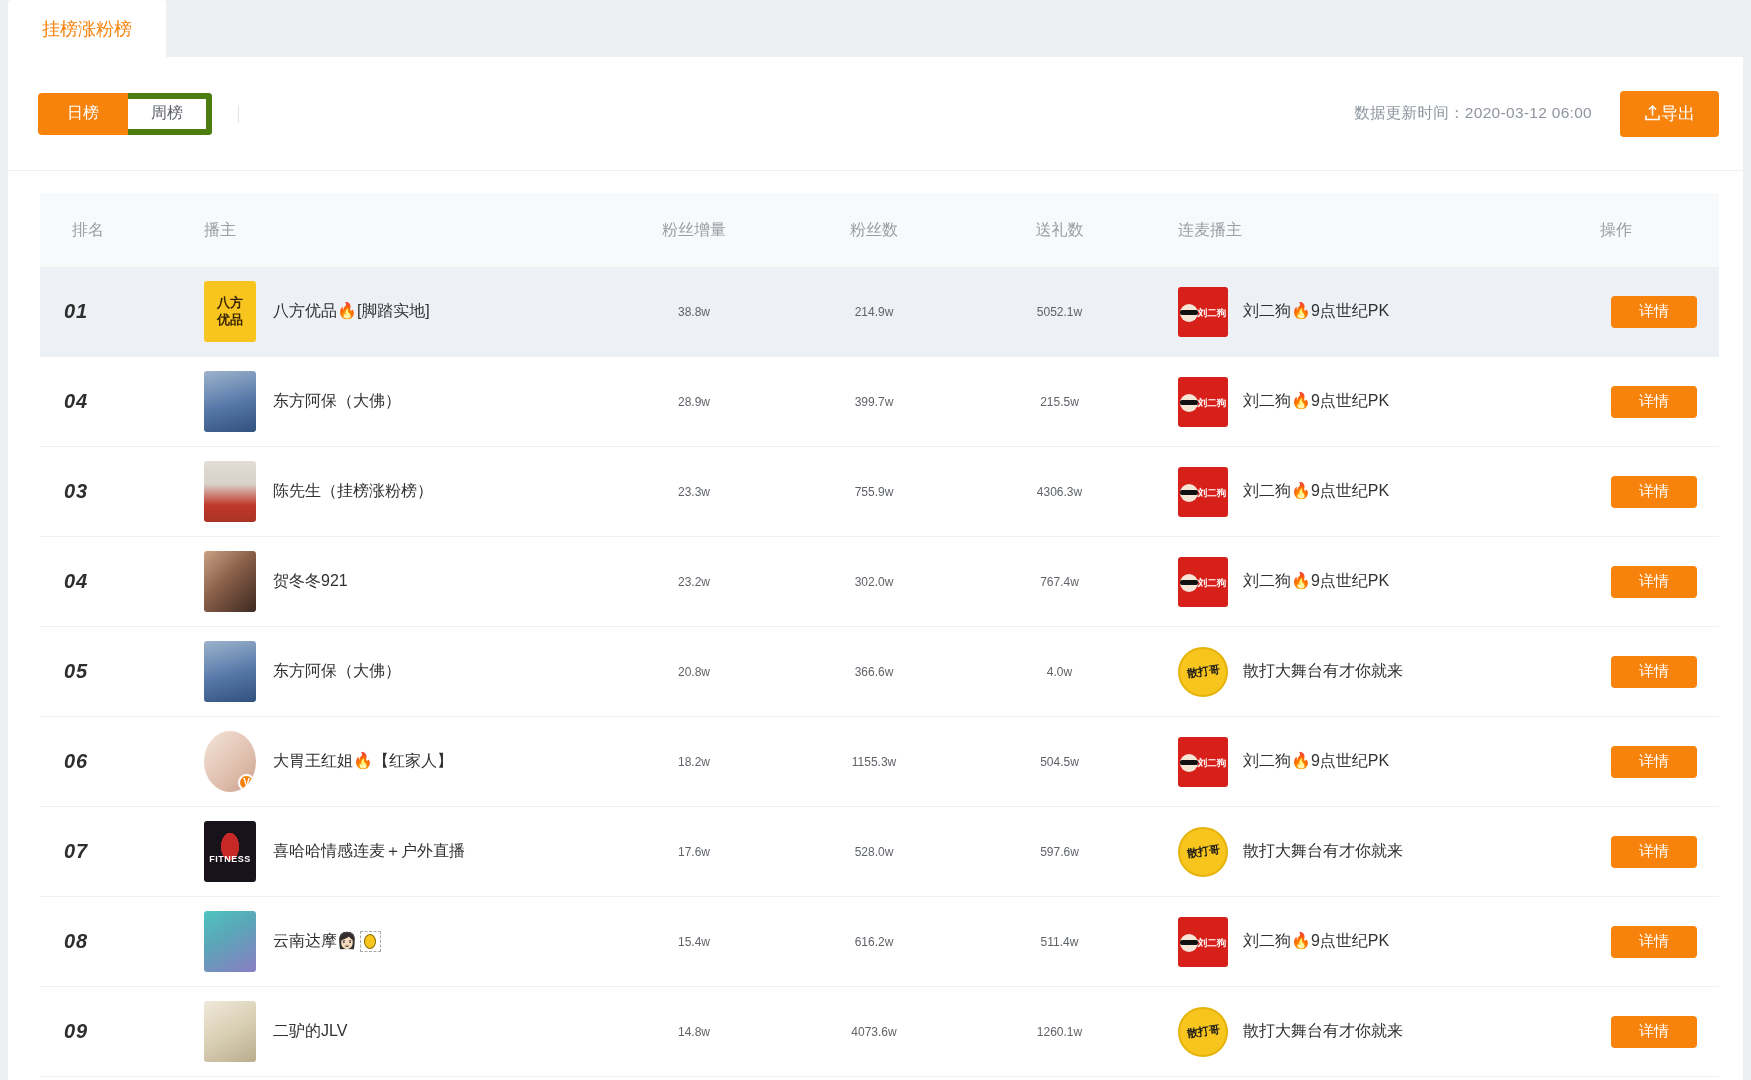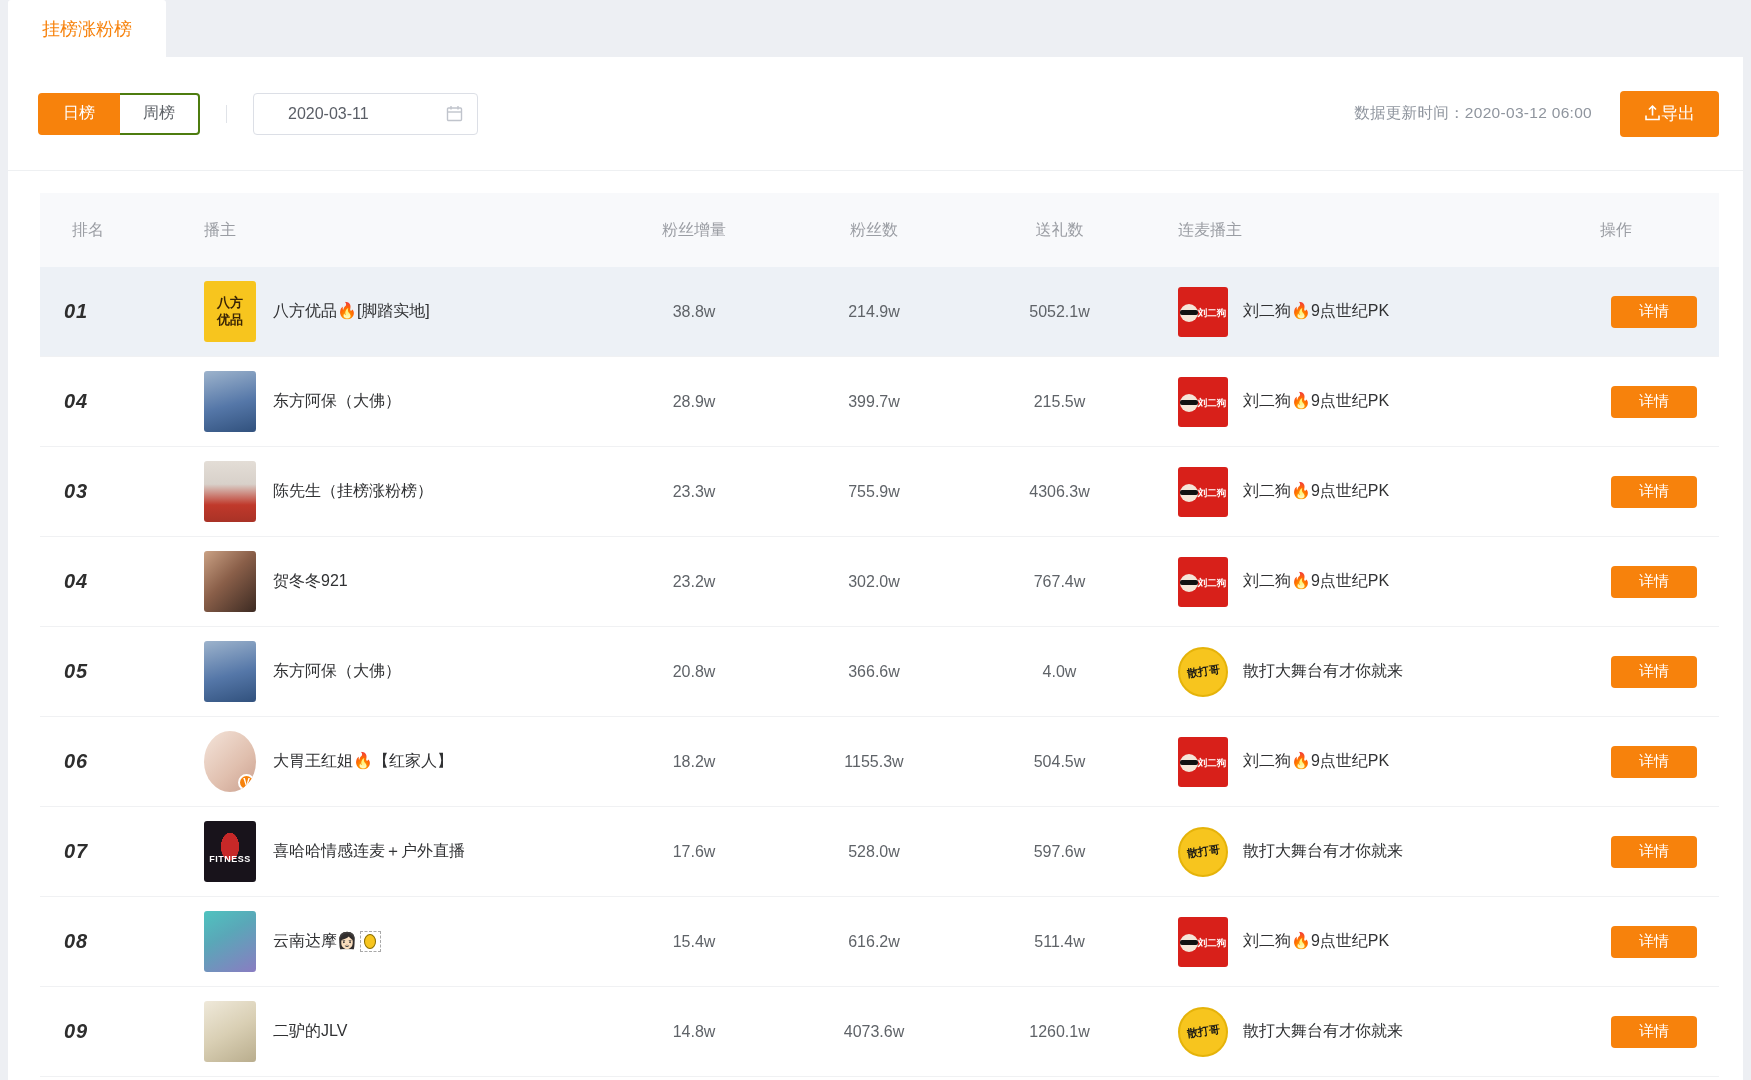--- a/index.html
+++ b/index.html
@@ -26,21 +26,21 @@
   
   .panel{background:#fff;height:1023px;}
   
   .toolbar{
     height:114px;display:flex;align-items:center;
     padding:0 24px 0 30px;border-bottom:1px solid #EEF0F2;
   }
   .seg{display:flex;}
   .seg-btn{
     height:42px;padding:0 23px;font-size:16px;cursor:pointer;
-    background:#fff;color:#5f6368;border:2px solid #4d7c0f;text-align:right;
+    background:#fff;color:#5f6368;border:6px solid #4d7c0f;text-align:right;
   }
   .seg-btn:first-child{border-radius:4px 0 0 4px;}
   .seg-btn:last-child{border-radius:0 4px 4px 0;border-left:none;}
   .seg-btn--active{
     background:var(--accent);border-color:var(--accent);color:#fff;
   }
   .vdiv{width:1px;height:18px;background:#E0E3E8;margin:0 26px;}
   .date-picker{
     width:225px;height:42px;border:1px solid #DCDFE6;border-radius:4px;
     display:flex;align-items:center;padding:0 14px 0 34px;cursor:pointer;
@@ -69,21 +69,21 @@
   .th-action{display:flex;justify-content:center;padding-right:22px;}
   .th-action-inner{width:86px;text-align:center;}
   .row{height:90px;border-bottom:1px solid #F0F1F3;background:#fff;}
   .row--hl{background:var(--row-highlight);}
   .cell-rank{
     padding-left:24px;font-style:italic;font-weight:700;
     font-size:20px;color:#2E2E2E;letter-spacing:1px;
   }
   .cell-streamer{display:flex;align-items:center;padding-left:30px;gap:17px;}
   .name{font-size:16px;color:#303133;display:flex;align-items:center;cursor:pointer;}
-  .cell-num{text-align:center;font-size:16px;color:#5F6368;}
+  .cell-num{text-align:center;font-size:12px;color:#5F6368;}
   .cell-co{display:flex;align-items:center;padding-left:23px;gap:15px;}
   .co-name{font-size:16px;color:#303133;cursor:pointer;}
   .cell-action{display:flex;justify-content:flex-end;padding-right:22px;}
   .detail-btn{
     width:86px;height:32px;border:none;border-radius:4px;cursor:pointer;
     background:var(--accent);color:#fff;font-size:15px;font-family:inherit;
   }
   
   .avatar{
     width:52px;height:61px;border-radius:3px;position:relative;flex:none;
@@ -148,29 +148,20 @@
   </div>
 
   <div class="panel">
 
     <div class="toolbar">
       <div class="seg">
         <button class="seg-btn seg-btn--active">日榜</button>
         <button class="seg-btn">周榜</button>
       </div>
       <div class="vdiv"></div>
-      <div class="date-picker">
-        <span class="date-value">2020-03-11</span>
-        <svg width="17" height="17" viewBox="0 0 17 17" fill="none" stroke="#C0C4CC" stroke-width="1.4">
-          <rect x="1.5" y="3" width="14" height="12.5" rx="1"></rect>
-          <line x1="1.5" y1="7" x2="15.5" y2="7"></line>
-          <line x1="5" y1="1" x2="5" y2="4.5"></line>
-          <line x1="12" y1="1" x2="12" y2="4.5"></line>
-        </svg>
-      </div>
       <div class="toolbar-right">
         <div class="update-info">
           <span>数据更新时间：</span><span>2020-03-12 06:00</span>
         </div>
         <button class="export-btn">
           <svg width="17" height="17" viewBox="0 0 17 17" fill="none" stroke="#ffffff" stroke-width="1.6">
             <path d="M2 10.5 V14.5 H15 V10.5"></path>
             <line x1="8.5" y1="1.5" x2="8.5" y2="10.5"></line>
             <path d="M5 4.5 L8.5 1.2 L12 4.5"></path>
           </svg>

